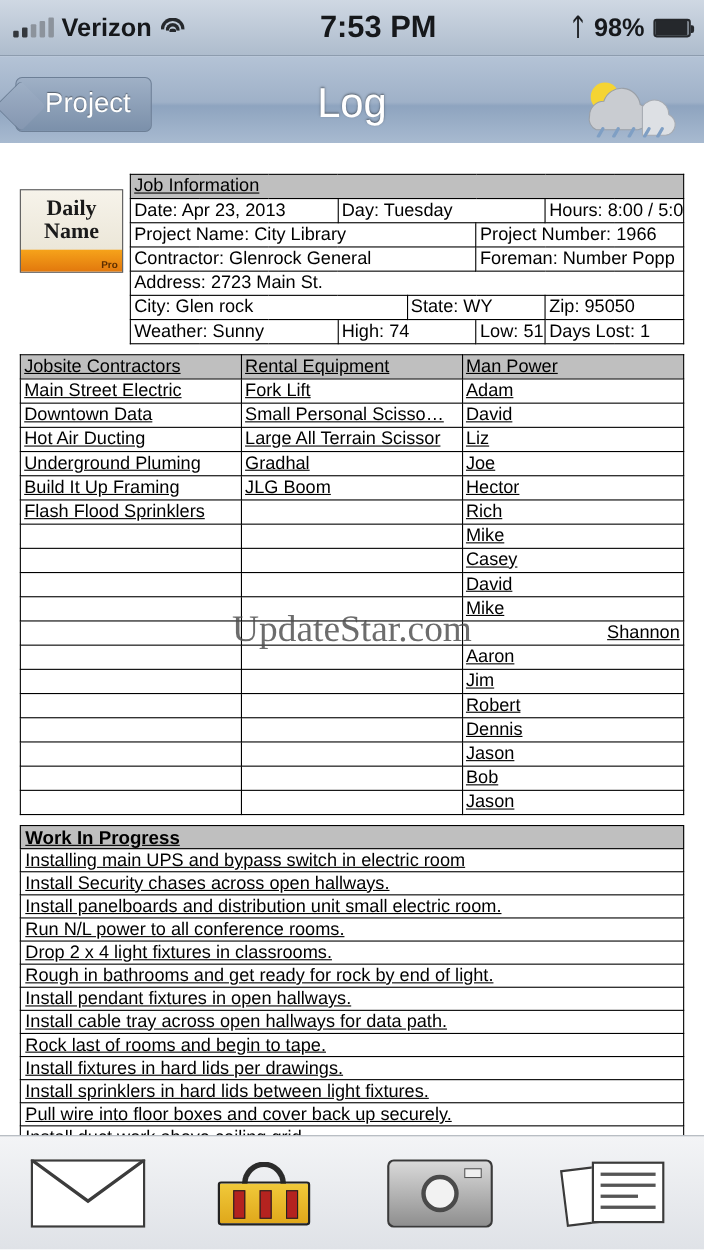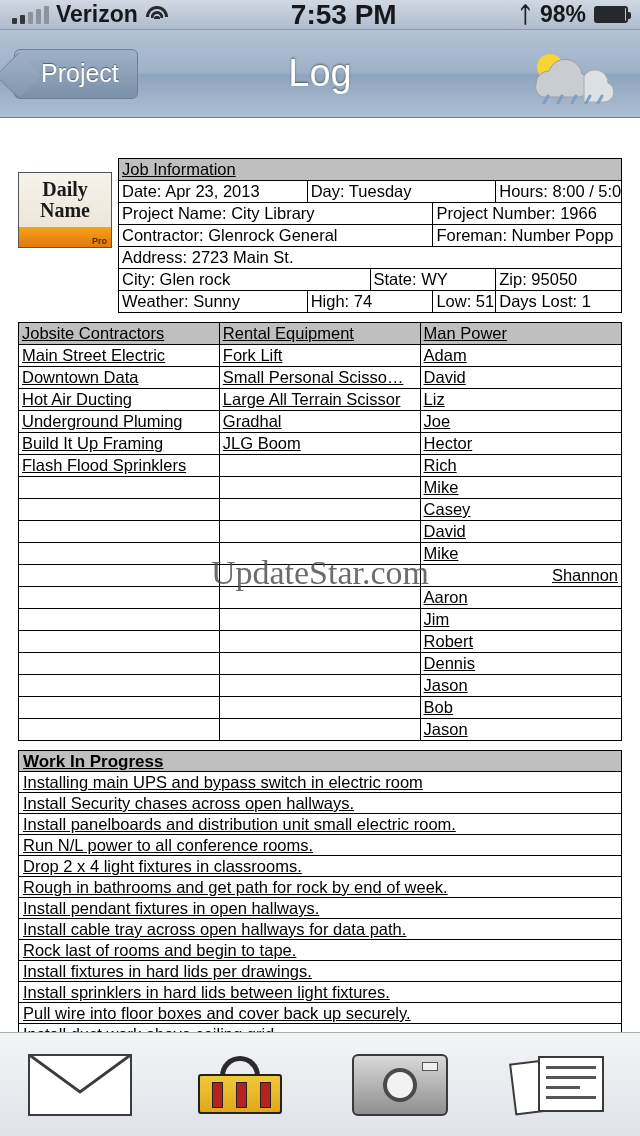--- a/index.html
+++ b/index.html
@@ -6,21 +6,21 @@
   html, body {
     width: 640px; height: 1136px;
     font-family: "Liberation Sans", sans-serif;
     background: #ffffff;
     overflow: hidden;
   }
   .screen { position: relative; width: 640px; height: 1136px; background:#fff; }
 
   
   .statusbar {
-    height: 30px;
+    height: 51px;
     background: linear-gradient(to bottom, #cfd8e3 0%, #aebccd 100%);
     display: flex; align-items: center;
     padding: 0 12px;
     font-size: 23px; font-weight: bold; color: #16181b;
     border-bottom: 1px solid #8d9cae;
   }
   .sb-left { display:flex; align-items:center; gap:7px; }
   .sb-center { flex:1; text-align:center; font-size:28px; letter-spacing:0px;}
   .sb-right { display:flex; align-items:center; gap:8px; }
   .bars { display:flex; align-items:flex-end; gap:3px; height:18px;}
@@ -348,21 +348,21 @@
       <div class="watermark">UpdateStar.com</div>
 
       <div class="section">
         <div class="secthead">Work In Progress</div>
         <div>
             <div class="row">Installing main UPS and bypass switch in electric room</div>
             <div class="row">Install Security chases across open hallways.</div>
             <div class="row">Install panelboards and distribution unit small electric room.</div>
             <div class="row">Run N/L power to all conference rooms.</div>
             <div class="row">Drop 2 x 4 light fixtures in classrooms.</div>
-            <div class="row">Rough in bathrooms and get path for rock by end of week.</div>
+            <div class="row">Rough in bathrooms and get ready for rock by end of light.</div>
             <div class="row">Install pendant fixtures in open hallways.</div>
             <div class="row">Install cable tray across open hallways for data path.</div>
             <div class="row">Rock last of rooms and begin to tape.</div>
             <div class="row">Install fixtures in hard lids per drawings.</div>
             <div class="row">Install sprinklers in hard lids between light fixtures.</div>
             <div class="row">Pull wire into floor boxes and cover back up securely.</div>
             <div class="row">Install duct work above ceiling grid.</div>
           </div>
       </div>
 

